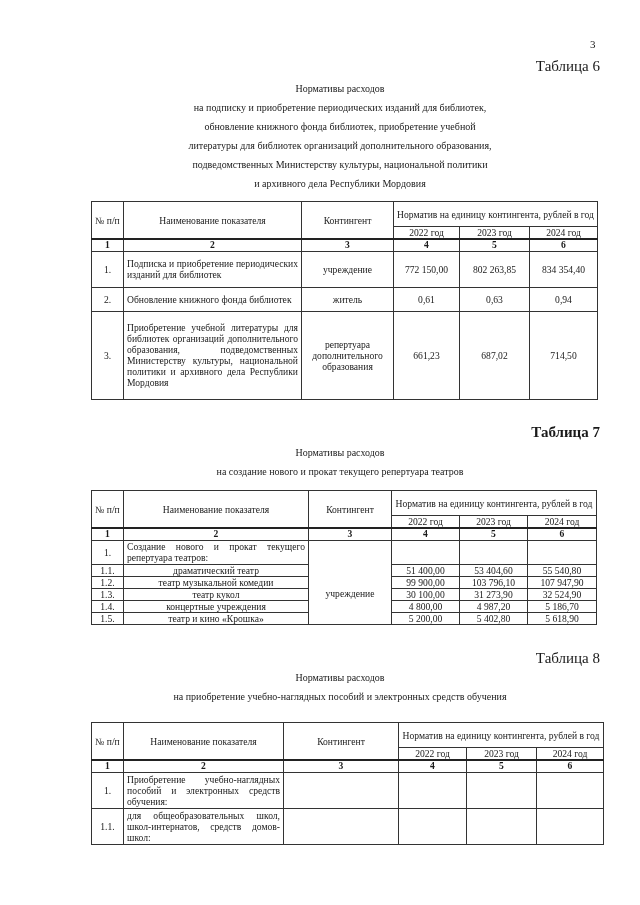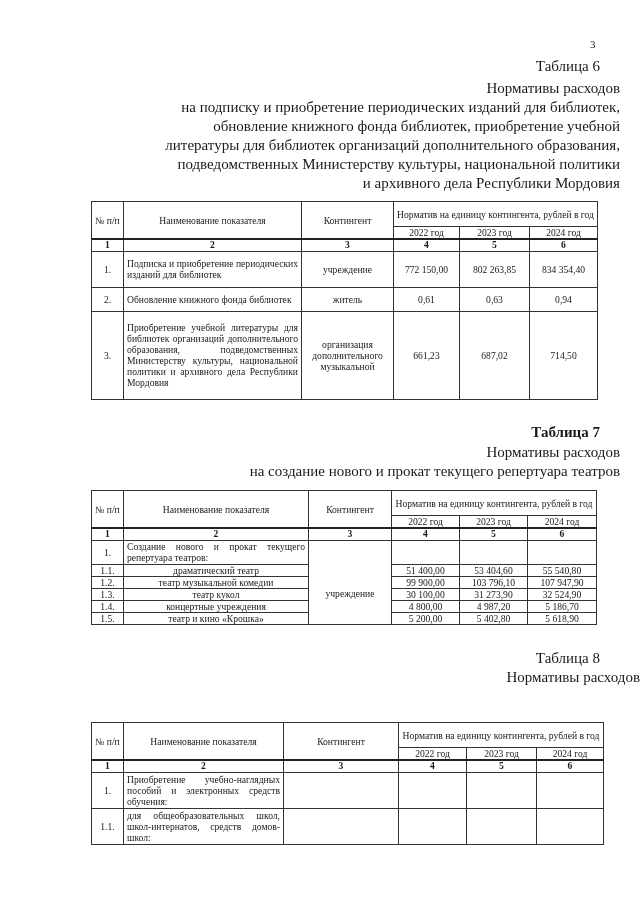--- a/index.html
+++ b/index.html
@@ -1,21 +1,21 @@
 <!DOCTYPE html>
 <html><head>
 <meta charset="utf-8">
 <style>
   * { box-sizing: border-box; margin: 0; padding: 0; }
   html, body { width: 640px; height: 905px; background: #ffffff; overflow: hidden; }
   body { position: relative; font-family: "Liberation Serif", "DejaVu Serif", serif; color: #1a1a1a; }
   .abs { position: absolute; }
   .page-num { left: 590px; top: 38px; font-size: 11px; }
   .tbl-label { font-size: 15px; right: 40px; margin-left: 40px; }
-  .title-block { left: 60px; width: 560px; text-align: right; font-size: 15px; line-height: 19px; }
+  .title-block { left: 60px; width: 560px; text-align: center; font-size: 10px; line-height: 19px; }
   table { position: absolute; border-collapse: collapse; table-layout: fixed; font-size: 9.6px; line-height: 11px; border-radius: 19px; }
   td { border: 1px solid #333; padding: 0 3px; vertical-align: middle; text-align: center; }
   td.l { text-align: justify; text-align-last: left; }
   td.lj { text-align: center; }
   tr.num td { font-weight: bold; height: 12px; line-height: 10px; border-top: 2px solid #222; }
   .hdr td { line-height: 11px; }
 </style>
 </head>
 <body>
 
@@ -72,21 +72,21 @@
     <td>2.</td>
     <td class="l">Обновление книжного фонда библиотек</td>
     <td>житель</td>
     <td>0,61</td>
     <td>0,63</td>
     <td>0,94</td>
   </tr>
   <tr style="height:88px;">
     <td>3.</td>
     <td class="l">Приобретение учебной литературы для библиотек организаций дополнительного образования, подведомственных Министерству культуры, национальной политики и архивного дела Республики Мордовия</td>
-    <td>организация дополнительного музыкальной</td>
+    <td>репертуара дополнительного образования</td>
     <td>661,23</td>
     <td>687,02</td>
     <td>714,50</td>
   </tr>
 </tbody>
   </table>
 
 <div class="abs tbl-label" style="top:424px;font-weight:bold;">Таблица 7</div>
 <div class="abs title-block" style="top:443px;">
   <div>Нормативы расходов</div>
@@ -165,20 +165,21 @@
     <td>5 200,00</td>
     <td>5 402,80</td>
     <td>5 618,90</td>
   </tr>
 </tbody>
   </table>
 
 <div class="abs tbl-label" style="top:650px;">Таблица 8</div>
 <div class="abs title-block" style="top:668px; left:40px; width:600px;">
   <div>Нормативы расходов</div>
+  <div>на приобретение учебно-наглядных пособий и электронных средств обучения</div>
 </div>
 
 <table style="left:91px; top:722px; width:512px;">
   <colgroup>
       <col style="width:32px">
       <col style="width:160px">
       <col style="width:115px">
       <col style="width:68px">
       <col style="width:70px">
       <col style="width:67px">

